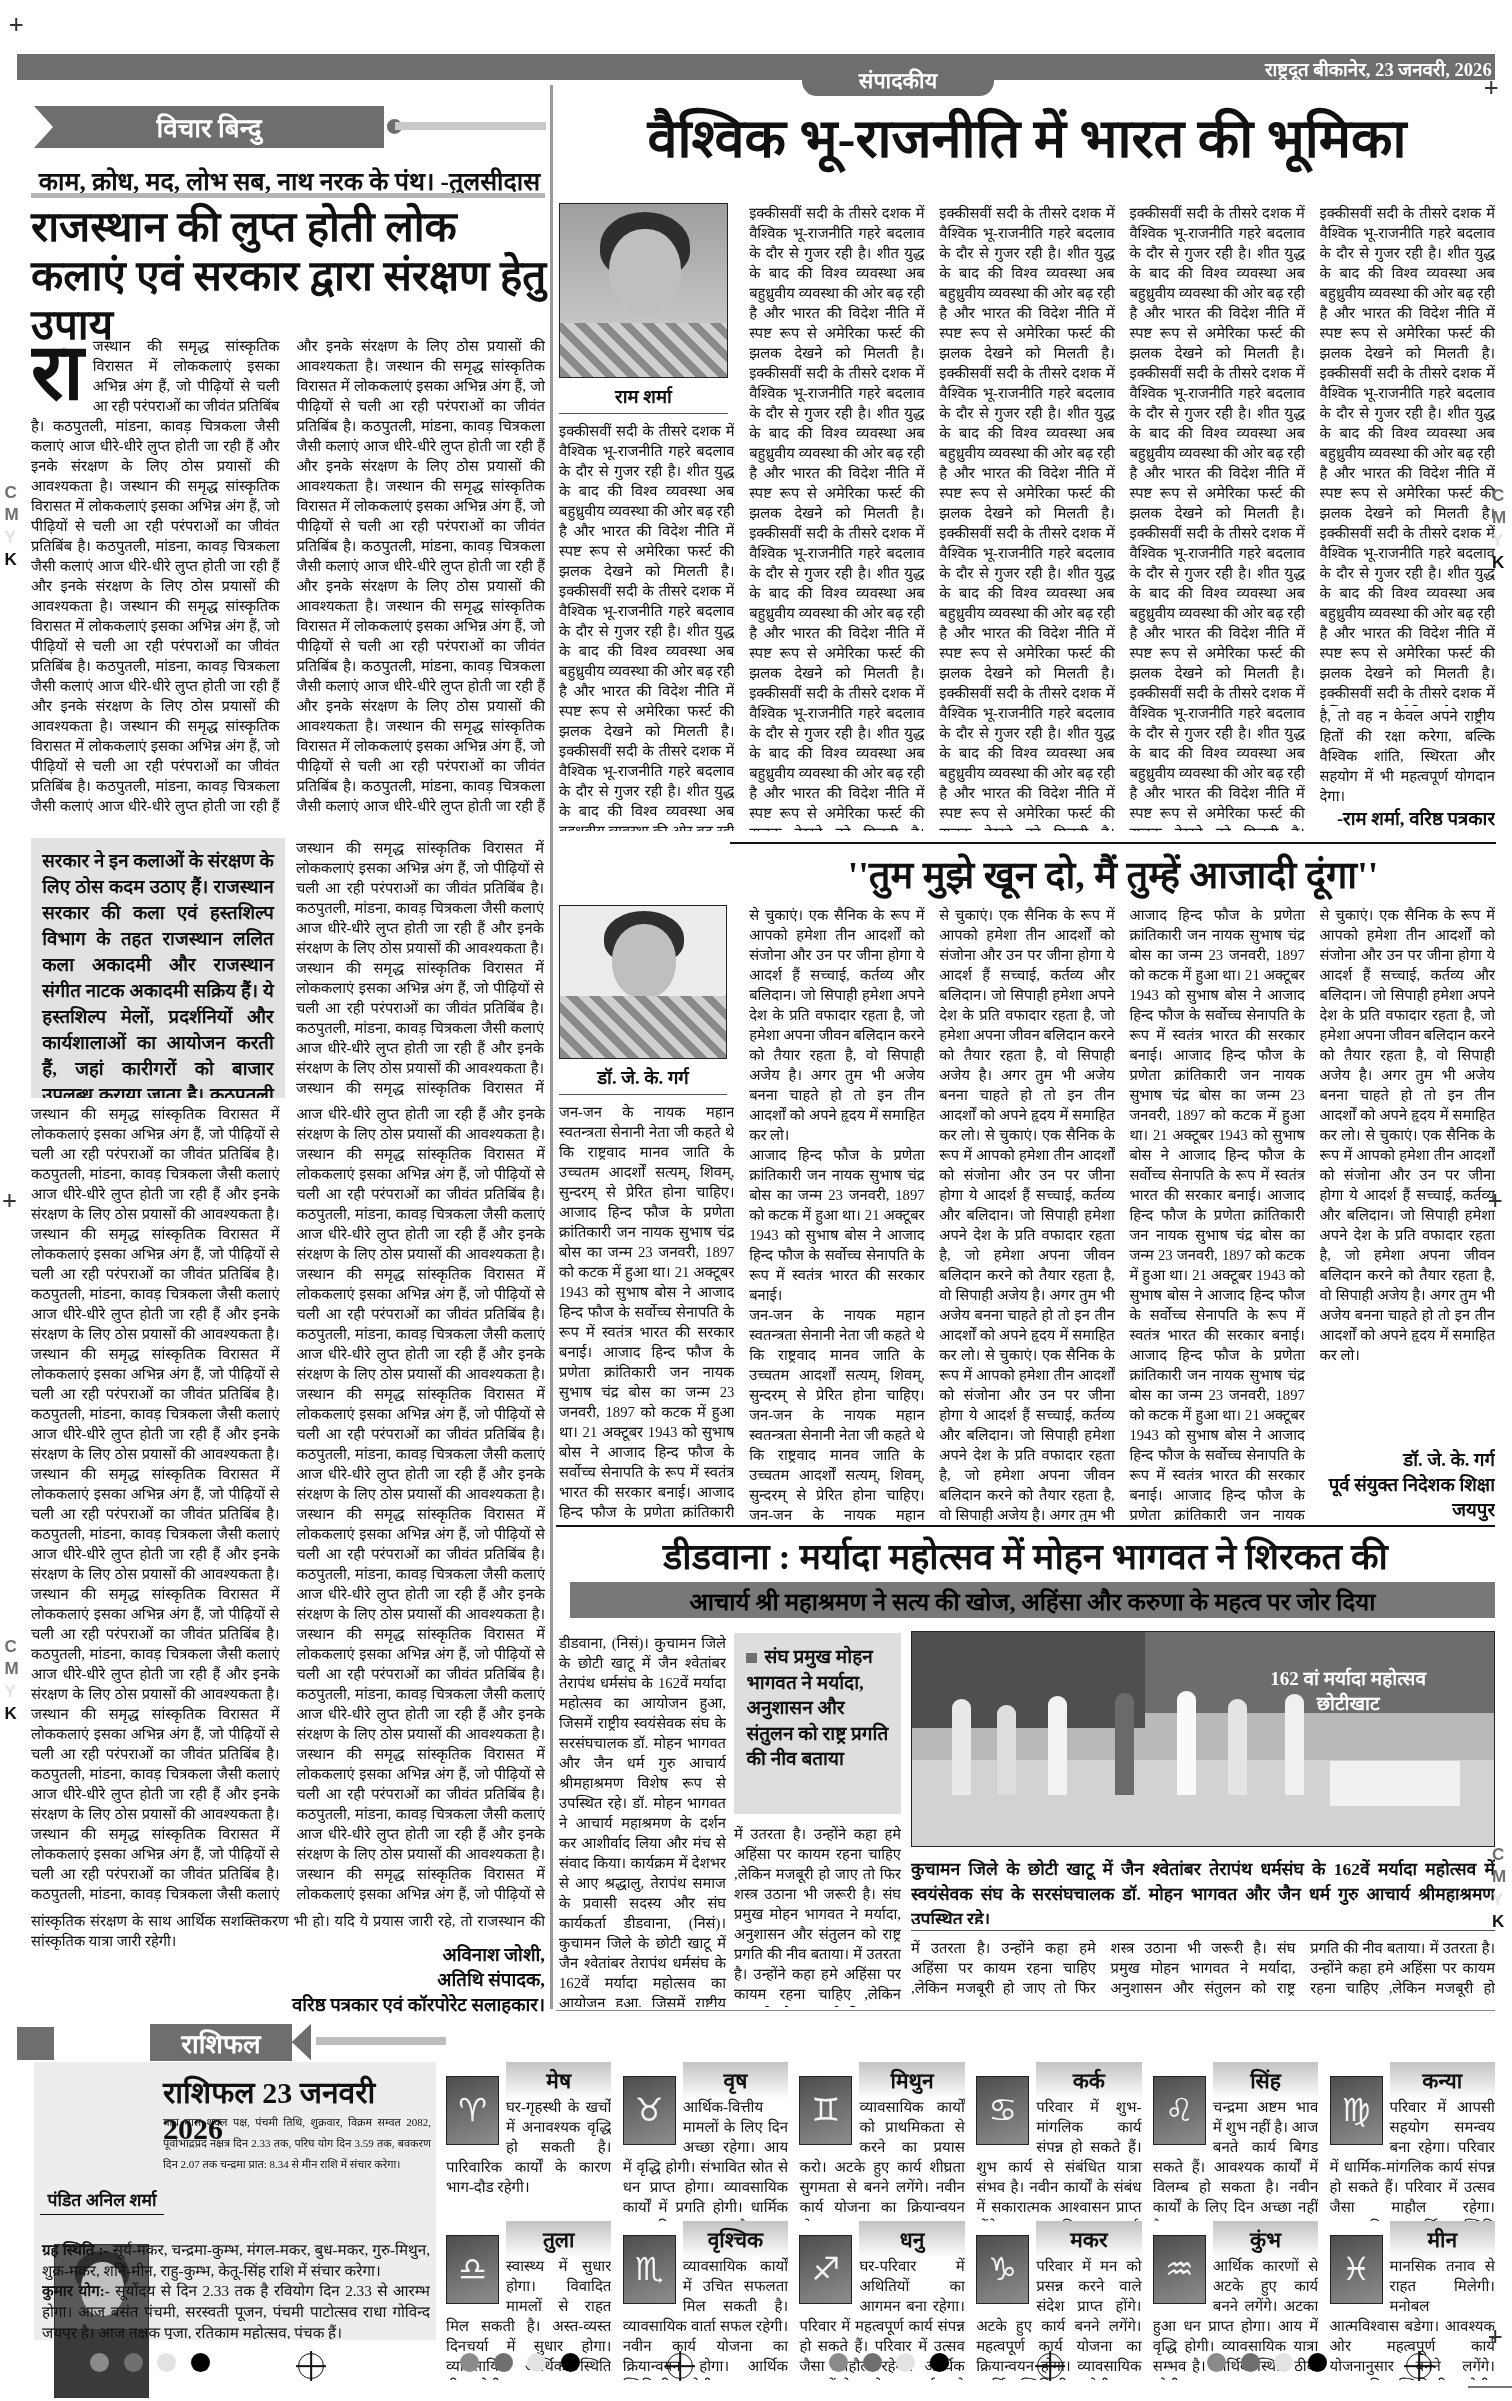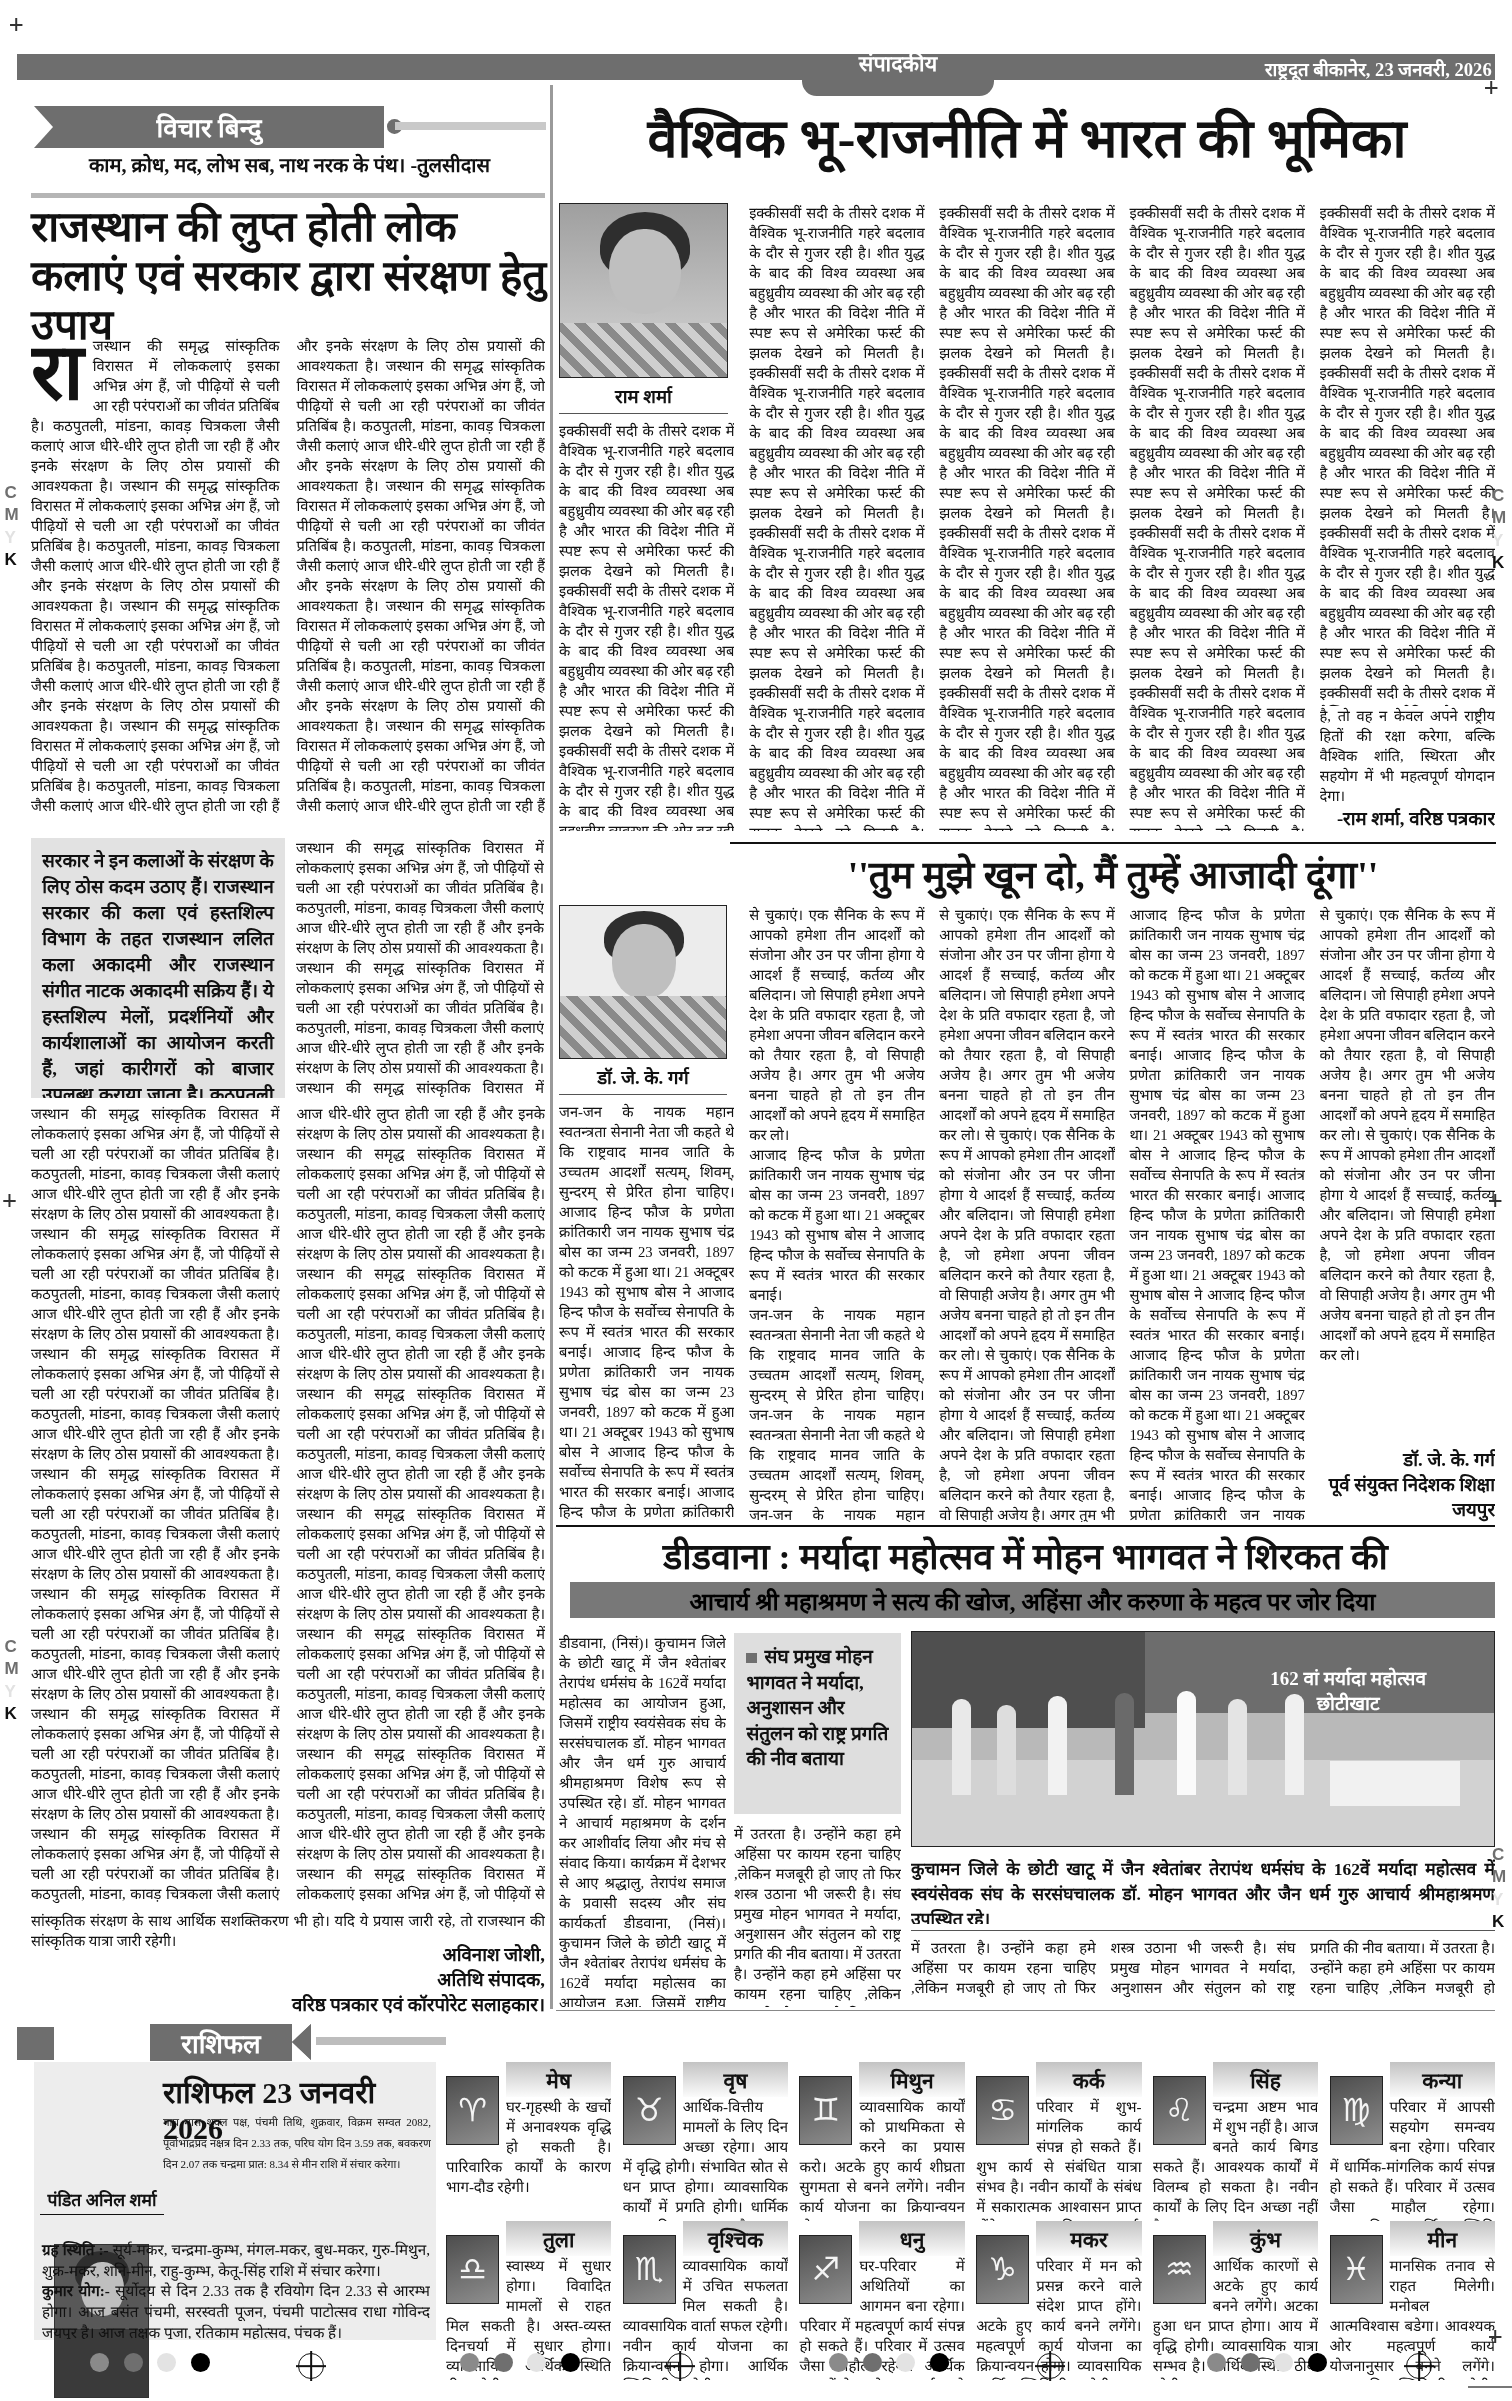--- a/index.html
+++ b/index.html
@@ -7,30 +7,30 @@
         font-family:"Liberation Serif","DejaVu Sans",sans-serif;color:#111;}
   .abs{position:absolute;}
   .just{text-align:justify;}
   .body-text{font-size:14.7px;line-height:20px;}
   .cols2{column-count:2;column-gap:17px;overflow:hidden;}
   .cols3{column-count:3;column-gap:14.7px;overflow:hidden;}
   .clip{overflow:hidden;}
   
   .mast-bar{left:17px;top:54px;width:1478px;height:26px;background:#6e6e6e;}
   .mast-tab{left:802px;top:54px;width:192px;height:42px;background:#6e6e6e;border-radius:0 0 14.7px 14.7px;
-            display:flex;align-items:flex-end;justify-content:center;padding-bottom:19px;box-sizing:border-box;text-align:center;}
+            display:flex;align-items:flex-end;justify-content:center;padding-bottom:2px;box-sizing:border-box;text-align:center;}
   .mast-tab span{color:#fff;font-weight:700;font-size:21.5px;}
   .mast-edition{right:20.3px;top:56px;color:#fff;font-weight:700;font-size:18.6px;}
   
   .flag{left:34px;top:106px;width:350px;height:42px;background:#6e6e6e;display:flex;align-items:center;justify-content:center;}
   .flag:before{content:"";position:absolute;left:0;top:0;border-top:21px solid transparent;border-bottom:21px solid transparent;border-left:19px solid #fff;}
   .flag span{color:#fff;font-weight:700;font-size:26px;}
   .flag-line{left:395px;top:122px;width:151px;height:8px;background:#c9c9c9;}
   .flag-dot{left:387px;top:119px;width:14.7px;height:14.7px;background:#6e6e6e;border-radius:50%;}
-  .quote-line{left:34px;top:151px;width:511px;font-weight:700;font-size:20px;text-align:center;}
+  .quote-line{left:34px;top:163px;width:511px;font-weight:700;font-size:25px;text-align:center;}
   .quote-rule{left:31px;top:193px;width:514px;height:4.5px;background:#b5b5b5;}
   
   .la-head{left:31px;top:203px;width:517px;font-weight:700;font-size:42px;line-height:1.17;}
   .dropcap{float:left;font-size:79px;line-height:62px;font-weight:700;margin:5.6px 9px 0 0;}
   .pullbox{left:31px;top:838px;width:254px;height:260px;background:#e2e2e2;box-sizing:border-box;padding:10.2px 11.3px;
            font-weight:700;font-size:18.6px;line-height:26px;text-align:justify;overflow:hidden;}
   .sig{font-weight:700;font-size:18.6px;line-height:25px;text-align:right;}
   
   .vrule{width:2.8px;background:#9a9a9a;}
   .hrule{height:1.7px;background:#111;}

